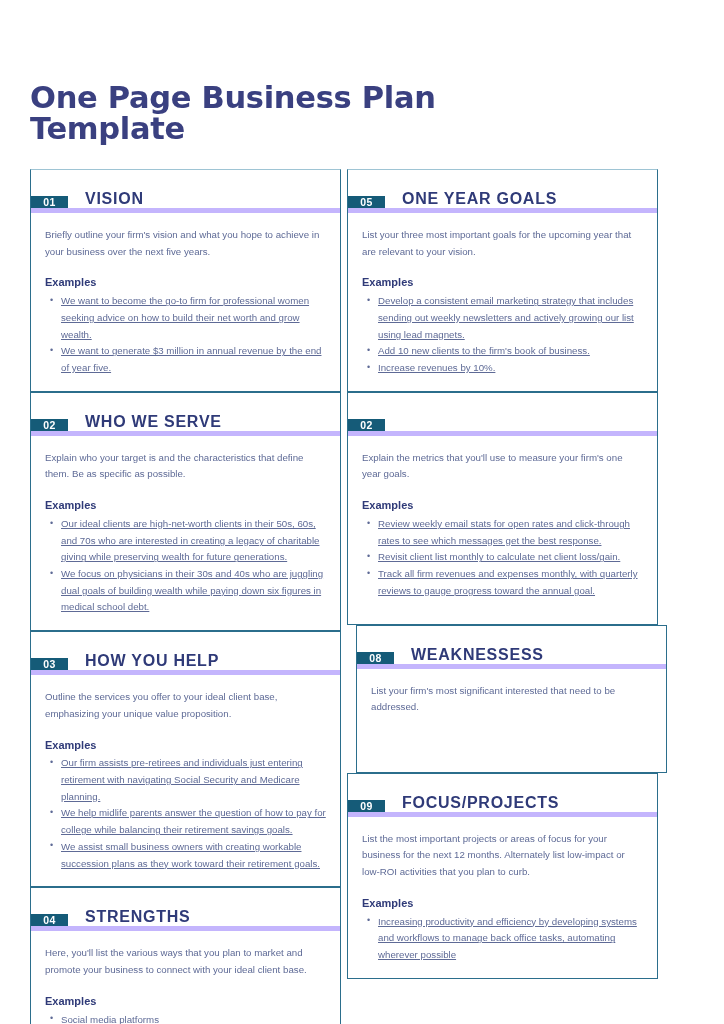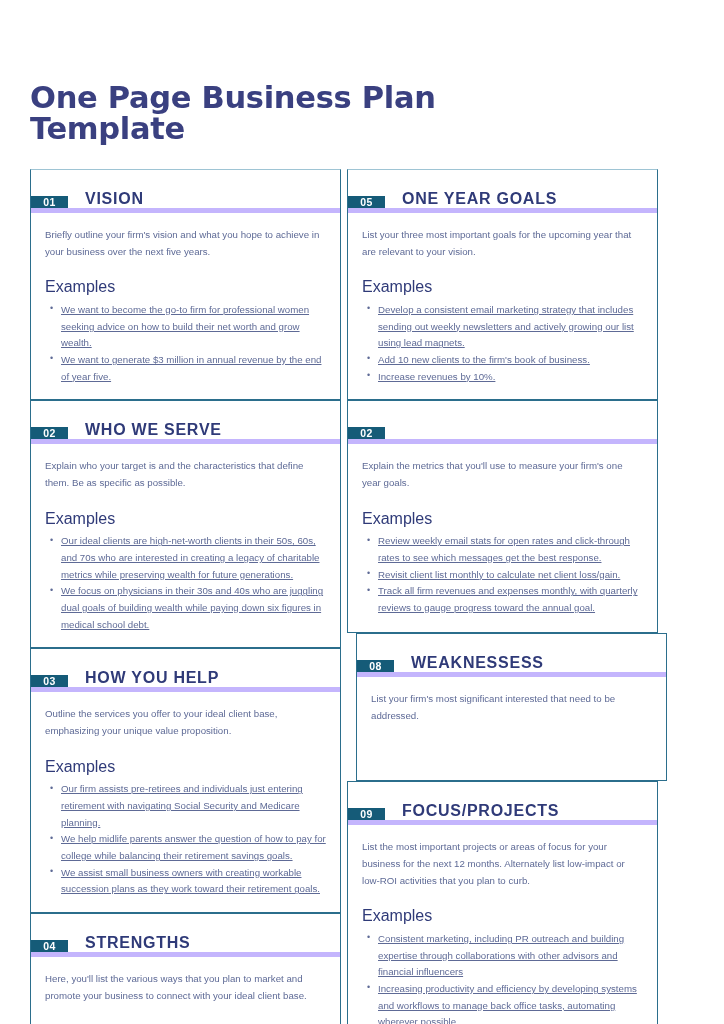--- a/index.html
+++ b/index.html
@@ -90,23 +90,23 @@
 
   .card-body {
     padding: 14px 14px 14px 14px;
     color: #5e6a96;
     font-size: 9.7px;
     line-height: 1.72;
   }
   .intro { margin: 0; }
   .ex-label {
     margin: 13px 0 1px 0;
-    font-weight: 400;
+    font-weight: 700;
     color: #2f3a78;
-    font-size: 16px;
+    font-size: 11px;
   }
   ul.ex-list {
     margin: 0;
     padding-left: 16px;
     list-style: none;
     text-decoration: underline;
   }
   ul.ex-list li {
     position: relative;
     margin: 0;
@@ -146,21 +146,21 @@
         </div>
         <div class="card">
           <div class="card-head">
             <div class="card-num">02</div>
             <div class="card-title">WHO WE SERVE</div>
           </div>
           <div class="card-body">
             <p class="intro">Explain who your target is and the characteristics that define them. Be as specific as possible.</p>
             <div class="ex-label">Examples</div>
             <ul class="ex-list">
-              <li>Our ideal clients are high-net-worth clients in their 50s, 60s, and 70s who are interested in creating a legacy of charitable metrics while preserving wealth for future generations.</li>
+              <li>Our ideal clients are high-net-worth clients in their 50s, 60s, and 70s who are interested in creating a legacy of charitable giving while preserving wealth for future generations.</li>
               <li>We focus on physicians in their 30s and 40s who are juggling dual goals of building wealth while paying down six figures in medical school debt.</li>
             </ul>
           </div>
         </div>
         <div class="card">
           <div class="card-head">
             <div class="card-num">03</div>
             <div class="card-title">HOW YOU HELP</div>
           </div>
           <div class="card-body">
@@ -232,21 +232,20 @@
         </div>
         <div class="card">
           <div class="card-head">
             <div class="card-num">09</div>
             <div class="card-title">FOCUS/PROJECTS</div>
           </div>
           <div class="card-body">
             <p class="intro">List the most important projects or areas of focus for your business for the next 12 months. Alternately list low-impact or low-ROI activities that you plan to curb.</p>
             <div class="ex-label">Examples</div>
             <ul class="ex-list">
-              <li>Consistent marketing, including PR outreach and building expertise through collaborations with other advisors and financial influencers</li>
               <li>Increasing productivity and efficiency by developing systems and workflows to manage back office tasks, automating wherever possible</li>
             </ul>
           </div>
         </div>
       </div>
   </div>
 
 </div>
 
 </body></html>

